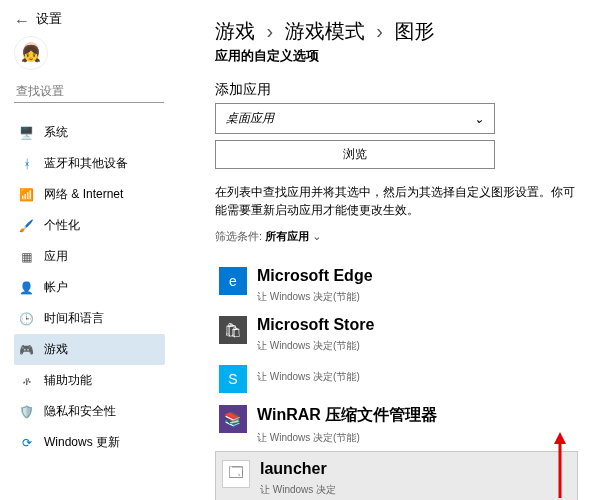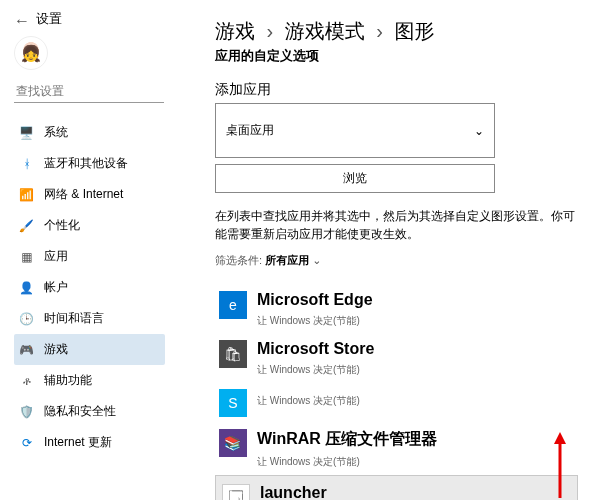--- a/index.html
+++ b/index.html
@@ -12,21 +12,21 @@
 .search-box { width: 150px; border: none; border-bottom: 1px solid #999; padding: 4px 2px; font-size: 12px; outline: none; margin-bottom: 14px; background: transparent; }
 .nav { list-style: none; }
 .nav li { display: flex; align-items: center; gap: 10px; padding: 7px 6px; cursor: pointer; font-size: 12px; border-radius: 2px; }
 .nav li.active { background: #d8e6f2; }
 .nav .ic { width: 14px; height: 14px; display: inline-flex; align-items: center; justify-content: center; font-size: 12px; }
 .main { flex: 1; padding: 18px 22px 0 40px; overflow-y: hidden; position: relative; }
 .breadcrumb { font-size: 20px; margin-bottom: 2px; }
 .breadcrumb .sep { margin: 0 6px; color: #555; }
 .section-title { font-size: 13px; font-weight: 600; margin-bottom: 16px; }
 .label-sm { font-size: 14px; margin-bottom: 4px; }
-.select-row { width: 280px; border: 1px solid #888; padding: 18px 10px; display: flex; justify-content: space-between; align-items: center; margin-bottom: 6px; }
+.select-row { width: 280px; border: 1px solid #888; padding: 6px 10px; display: flex; justify-content: space-between; align-items: center; margin-bottom: 6px; font-style: italic; }
 .btn-row { width: 280px; border: 1px solid #888; padding: 5px 12px; text-align: center; margin-bottom: 14px; }
 .hint { font-size: 12px; margin-bottom: 10px; line-height: 1.5; }
 .search-list { width: 280px; border: 1px solid #888; padding: 5px 8px; display: flex; justify-content: space-between; align-items: center; margin-bottom: 10px; }
 .filter-line { font-size: 11px; color: #555; margin-bottom: 17px; }
 .filter-line b { color: #000; font-weight: 600; }
 .app-list { }
 .app-item { display: flex; gap: 10px; padding: 6px 4px; align-items: flex-start; }
 .app-item.selected { background: #eaeaea; border: 1px solid #c8c8c8; padding: 8px 6px; }
 .app-icon { width: 28px; height: 28px; flex-shrink: 0; display: flex; align-items: center; justify-content: center; color: #fff; font-size: 14px; }
 .app-meta { flex: 1; }
@@ -80,21 +80,21 @@
       <li>
         <span class="ic" style="color:#555">ቶ</span>
         <span>辅助功能</span>
       </li>
       <li>
         <span class="ic" style="color:#555">🛡️</span>
         <span>隐私和安全性</span>
       </li>
       <li>
         <span class="ic" style="color:#0078d4">⟳</span>
-        <span>Internet 更新</span>
+        <span>Windows 更新</span>
       </li>
     </ul>
 </div>
 
 <div class="main">
   <div class="breadcrumb">
     <span>游戏</span>
     <span class="sep">›</span>
     <span>游戏模式</span>
     <span class="sep">›</span>

